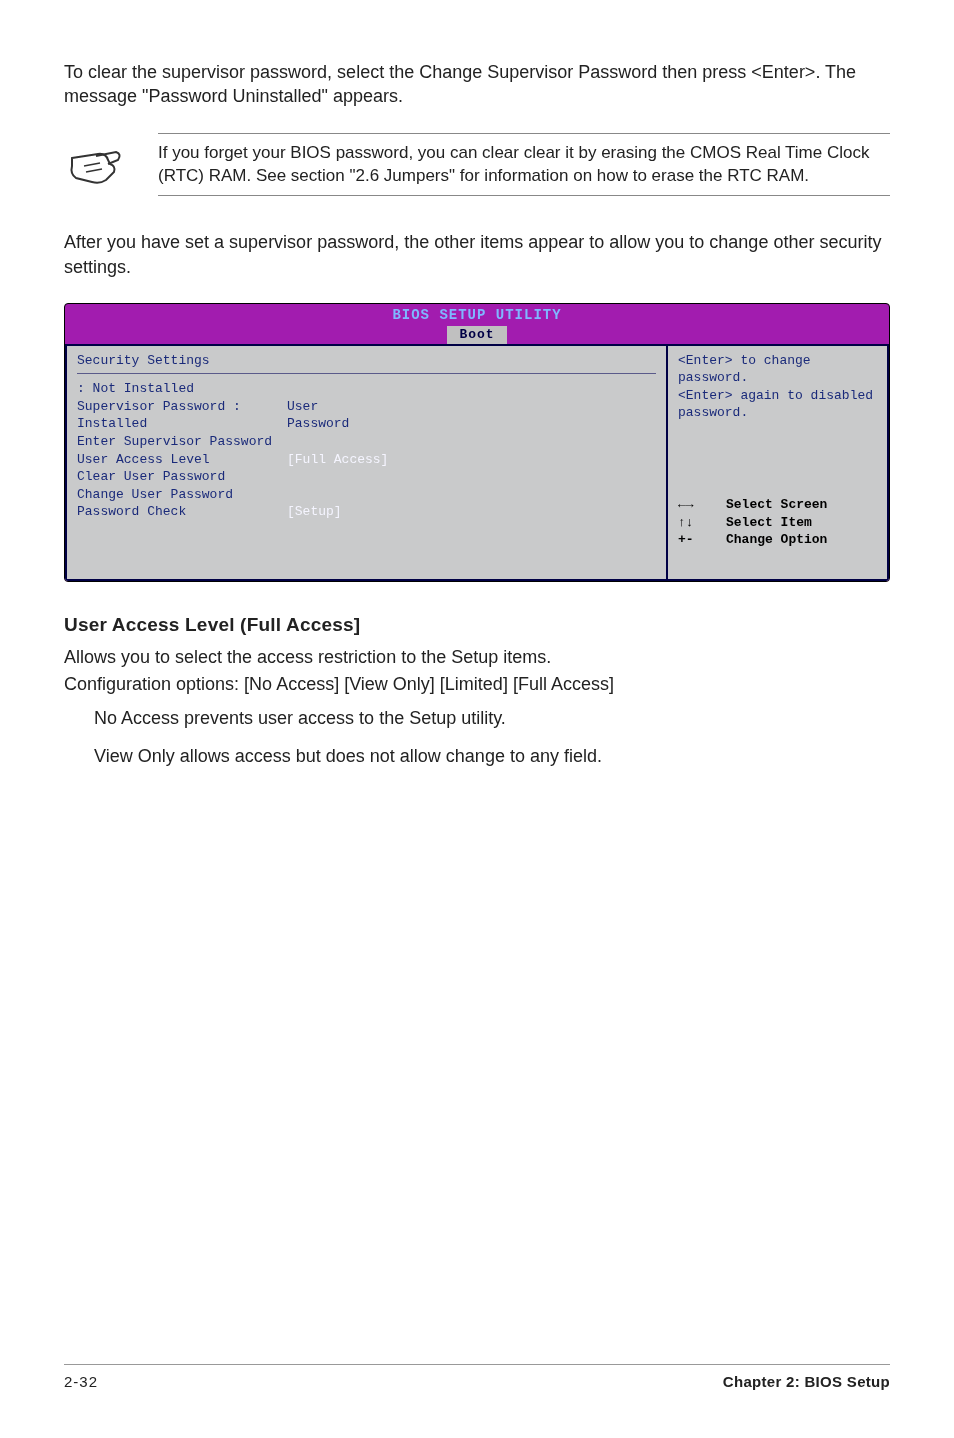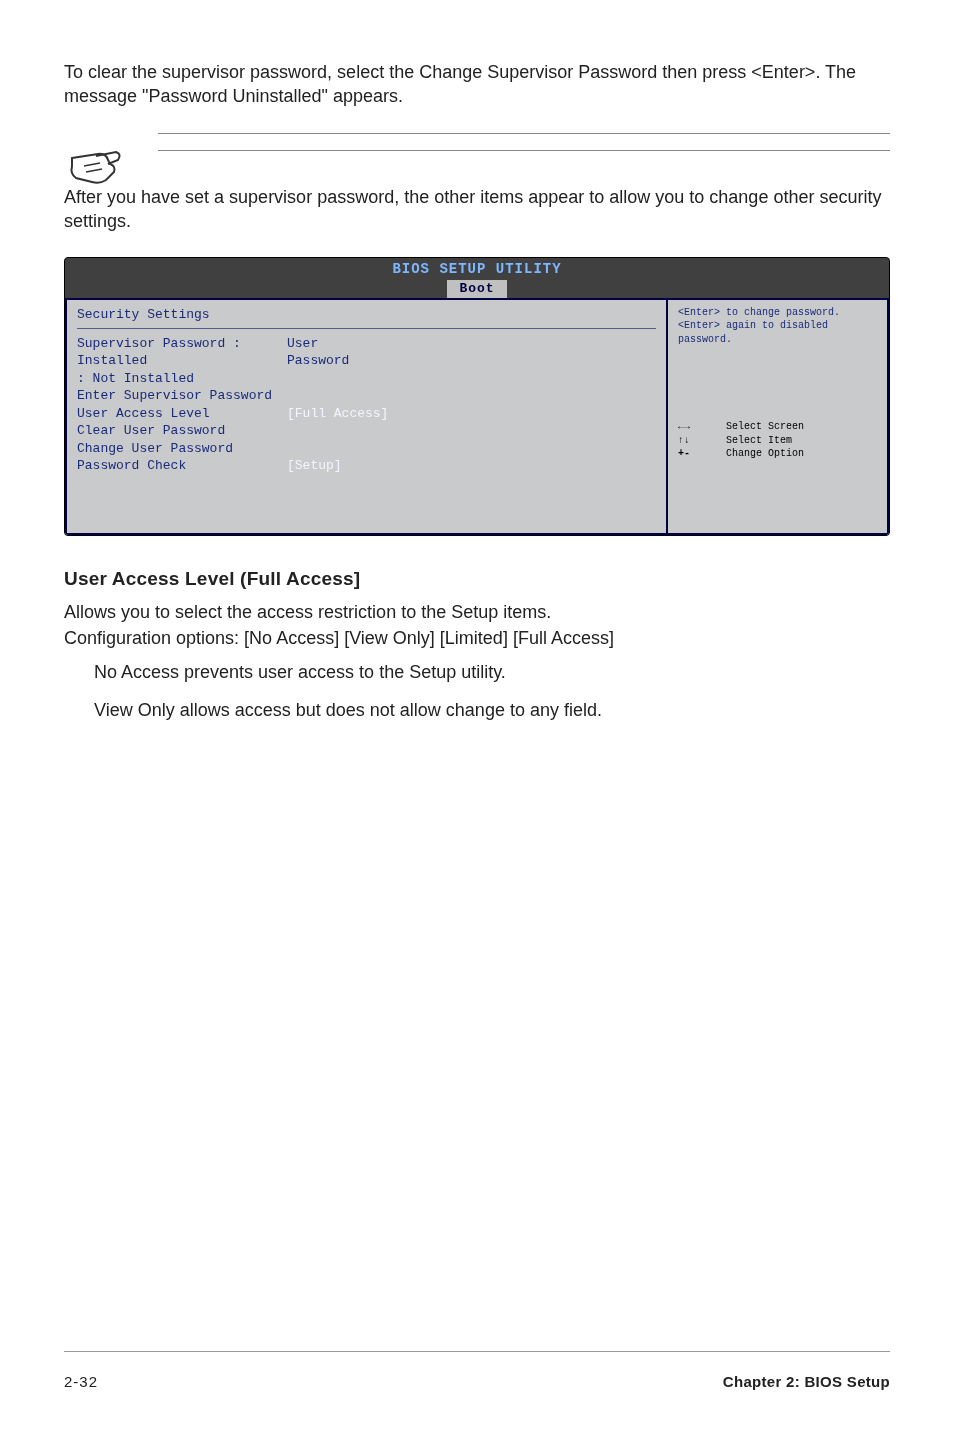--- a/index.html
+++ b/index.html
@@ -29,21 +29,21 @@
       position: absolute;
       margin-left: -92px;
       margin-top: 2px;
     }
     .note-icon svg { width: 60px; height: 48px; }
     .bios-shell {
       margin: 6px 0 30px 0;
       border: 1px solid #000;
       border-radius: 4px;
       overflow: hidden;
-      background: #404040;
+      background: #a21caf;
     }
     .bios-top {
       text-align: center;
       padding: 2px 0 0 0;
       color: #7fb7ff;
       font-family: "Courier New", monospace;
       font-weight: bold;
       font-size: 14px;
       letter-spacing: 1px;
     }
@@ -78,31 +78,31 @@
     .bios-row { display: flex; }
     .bios-row .lbl { flex: 0 0 210px; }
     .bios-row .lbl2 { flex: 0 0 88px; }
     .bios-left .white { color: #f5f5ff; text-align: right; }
     .bios-right {
       width: 222px;
       border: 2px solid #000045;
       border-left-width: 1px;
       padding: 6px 8px 6px 10px;
       font-family: "Courier New", monospace;
-      font-size: 10px;
+      font-size: 13px;
       color: #1a2a7a;
       position: relative;
     }
     .bios-legend {
       margin-top: 74px;
       color: #000;
     }
     .bios-legend .row { display: flex; }
     .bios-legend .key { width: 48px; color: #000; font-weight: bold; }
-    .bios-legend .txt { color: #000; font-weight: normal; }
+    .bios-legend .txt { color: #000; font-weight: bold; }
     .bios-fade {
       height: 30px;
       background: linear-gradient(to bottom, rgba(255,255,255,0), rgba(255,255,255,1));
       margin-top: -30px;
       position: relative;
     }
     h2 {
       font-size: 19px;
       font-weight: bold;
       margin-bottom: 8px;
@@ -110,21 +110,21 @@
     }
     .desc { margin-bottom: 2px; }
     .opts-list { margin: 10px 0 0 30px; }
     .opts-list div { margin-bottom: 14px; }
     .footer {
       position: absolute;
       bottom: 46px;
       left: 64px;
       right: 64px;
       border-top: 1px solid #999;
-      padding-top: 20px;
+      padding-top: 7px;
       display: flex;
       justify-content: space-between;
       font-size: 15px;
     }
     .footer .pn { letter-spacing: 1px; }
     .footer .ct { font-weight: bold; letter-spacing: 0.3px; }
   </style>
 </head>
 <body>
 
@@ -133,40 +133,41 @@
 <div class="note-wrap">
   <div class="note-box">
     <span class="note-icon">
       <svg viewBox="0 0 60 48">
         <path d="M6 14 L32 10 Q40 9 42 16 L44 20 Q50 22 48 28 L40 36 Q34 40 26 38 L10 34 Q4 30 6 22 Z" fill="none" stroke="#333" stroke-width="2"></path>
         <path d="M30 12 L50 8 Q56 10 52 16 L42 20" fill="none" stroke="#333" stroke-width="2"></path>
         <line x1="18" y1="22" x2="34" y2="19" stroke="#333" stroke-width="1.5"></line>
         <line x1="20" y1="28" x2="36" y2="25" stroke="#333" stroke-width="1.5"></line>
       </svg>
     </span>
+    <span>If you forget your BIOS password, you can clear clear it by erasing the CMOS Real Time Clock (RTC) RAM. See section "2.6  Jumpers" for information on how to erase the RTC RAM.</span>
   </div>
 </div>
 
 <p class="para">After you have set a supervisor password, the other items appear to allow you to change other security settings.</p>
 
 <div class="bios-shell">
   <div class="bios-top">
     <span>BIOS SETUP UTILITY</span><br>
     <span class="bios-tab">Boot</span>
   </div>
   <div class="bios-body">
     <div class="bios-left">
       <div>Security Settings</div>
       <div class="bios-divider"></div>
       <div class="bios-row">
+        <span><span> : </span><span>Not Installed</span></span>
+      </div>
+      <div class="bios-row">
         <span class="lbl"><span>Supervisor Password</span><span> : </span><span>Installed</span></span>
         <span class="lbl2"><span>User Password</span></span>
-      </div>
-      <div class="bios-row">
-        <span><span> : </span><span>Not Installed</span></span>
       </div>
       <div>Enter Supervisor Password</div>
       <div class="bios-row">
         <span class="lbl">User Access Level</span>
         <span class="white">[Full Access]</span>
       </div>
       <div>Clear User Password</div>
       <div>Change User Password</div>
       <div class="bios-row">
         <span class="lbl">Password Check</span>

